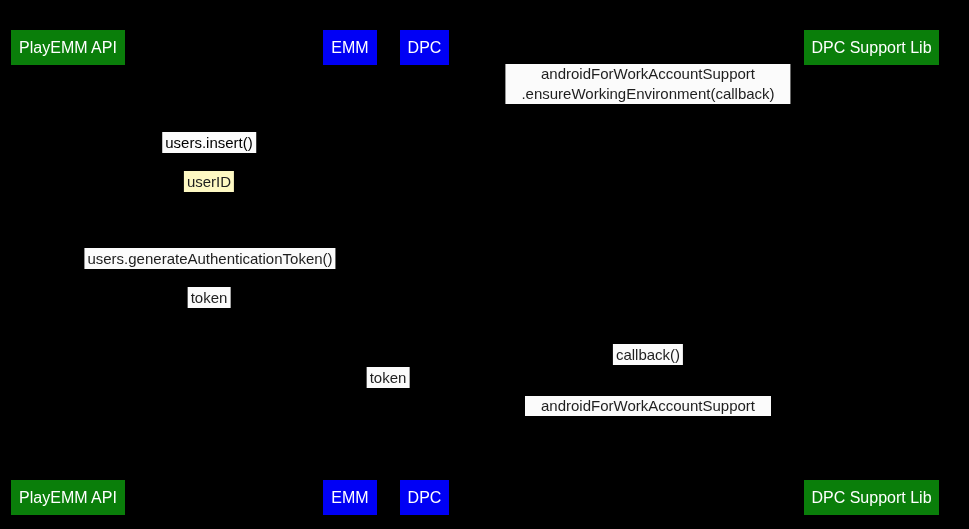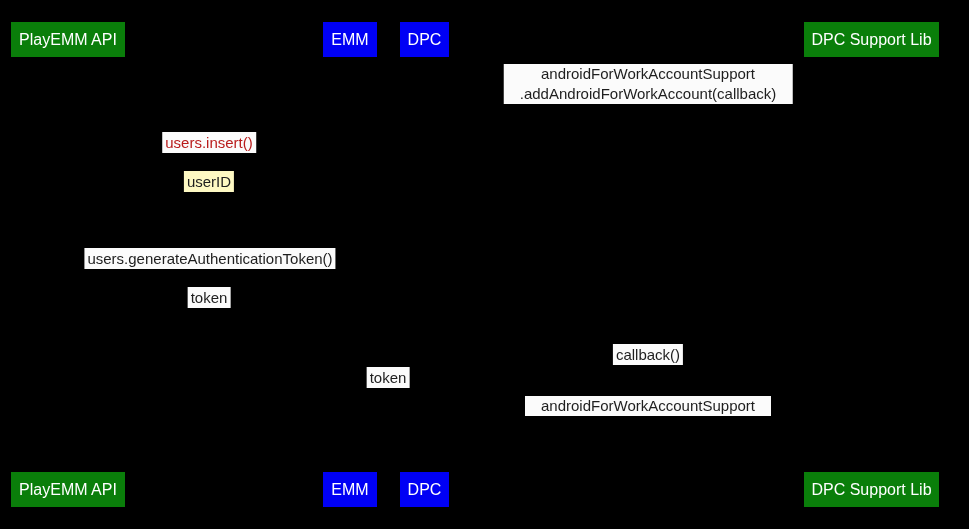--- a/index.html
+++ b/index.html
@@ -17,20 +17,21 @@
   }
   .participant {
     position: absolute;
     height: 35px;
     display: flex;
     align-items: center;
     justify-content: center;
     color: #ffffff;
     font-size: 16px;
     white-space: nowrap;
+    margin-top: 8px;
   }
   .participant.top { top: 22px; }
   .participant.bottom { top: 472px; }
   .msg {
     position: absolute;
     transform: translateX(-50%);
     white-space: nowrap;
     text-align: center;
     font-size: 15px;
     line-height: 21px;
@@ -46,24 +47,24 @@
 
 <div class="diagram" style="background: rgb(0, 0, 0);">
 
   <div class="participant top" style="left: 11px; width: 114px; background: rgb(10, 126, 10); color: rgb(255, 255, 255);">PlayEMM API</div>
   <div class="participant top" style="left: 323px; width: 54px; background: rgb(0, 0, 245); color: rgb(255, 255, 255);">EMM</div>
   <div class="participant top" style="left: 400px; width: 49px; background: rgb(0, 0, 245); color: rgb(255, 255, 255);">DPC</div>
   <div class="participant top" style="left: 804px; width: 135px; background: rgb(10, 126, 10); color: rgb(255, 255, 255);">DPC Support Lib</div>
 
   <div class="msg two" style="left: 648px; top: 64px; background: rgb(251, 251, 251); color: rgb(30, 30, 30);">
     <div>androidForWorkAccountSupport</div>
-    <div>.addAndroidForWorkAccount(callback)</div>
+    <div>.ensureWorkingEnvironment(callback)</div>
   </div>
 
-  <div class="msg" style="left: 209px; top: 132px; background: rgb(251, 251, 251); color: #b91c1c;">users.insert()</div>
+  <div class="msg" style="left: 209px; top: 132px; background: rgb(251, 251, 251); color: #000000;">users.insert()</div>
 
   <div class="msg" style="left: 209px; top: 171px; background: #fef9c3; color: rgb(30, 30, 30);">userID</div>
 
 
   <div class="msg" style="left: 210px; top: 248px; background: rgb(251, 251, 251); color: rgb(30, 30, 30);">users.generateAuthenticationToken()</div>
 
   <div class="msg" style="left: 209px; top: 287px; background: rgb(251, 251, 251); color: rgb(30, 30, 30);">token</div>
 
   <div class="msg" style="left: 648px; top: 328px; background: rgb(251, 251, 251); color: rgb(30, 30, 30); margin-top: 16px;">callback()</div>
 

